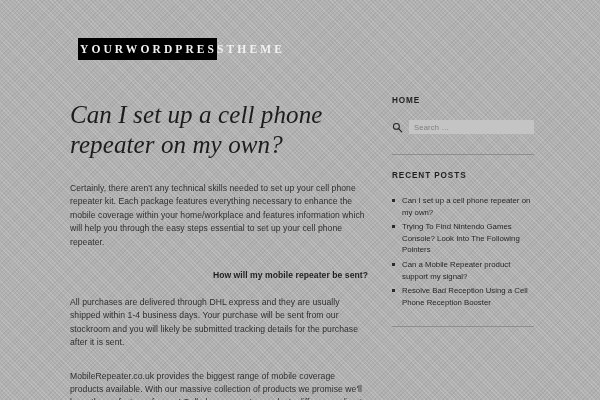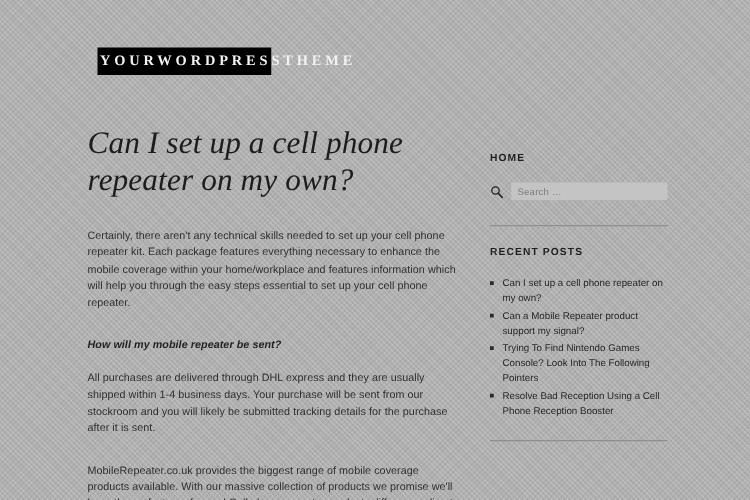--- a/index.html
+++ b/index.html
@@ -60,21 +60,21 @@
   
   .content {
     position: absolute;
     left: 70px;
     top: 100px;
     width: 298px;
   }
   .sidebar {
     position: absolute;
     left: 392px;
-    top: 122px;
+    top: 96px;
     width: 142px;
   }
 
   
   .entry-title {
     font-family: "Liberation Serif", serif;
     font-style: italic;
     font-weight: 400;
     font-size: 25px;
     line-height: 30px;
@@ -84,26 +84,26 @@
   }
   .entry-content p {
     font-size: 8.6px;
     line-height: 13.4px;
     margin: 0 0 20px 0;
     color: #2e2e2e;
     letter-spacing: 0.05px;
   }
   .entry-content h3 {
     font-size: 8.6px;
-    font-style: italic;
     font-weight: 700;
     line-height: 13px;
     margin: 0 0 14px 0;
     color: #1f1f1f;
     letter-spacing: 0.05px;
+    text-align: right;
   }
 
   
   .widget {
     margin-bottom: 0;
   }
   .widget-title {
     font-size: 8.2px;
     font-weight: 700;
     letter-spacing: 0.9px;
@@ -214,22 +214,22 @@
         <input class="search-input" type="text" placeholder="Search …" style="">
       </div>
     </div>
 
     <div class="divider"></div>
 
     <div class="widget">
       <div class="widget-title">RECENT POSTS</div>
       <ul class="post-list">
         <li>Can I set up a cell phone repeater on my own?</li>
+        <li>Trying To Find Nintendo Games Console? Look Into The Following Pointers</li>
         <li>Can a Mobile Repeater product support my signal?</li>
-        <li>Trying To Find Nintendo Games Console? Look Into The Following Pointers</li>
         <li>Resolve Bad Reception Using a Cell Phone Reception Booster</li>
       </ul>
     </div>
 
     <div class="divider"></div>
 
   </div>
 
 </div>
 

